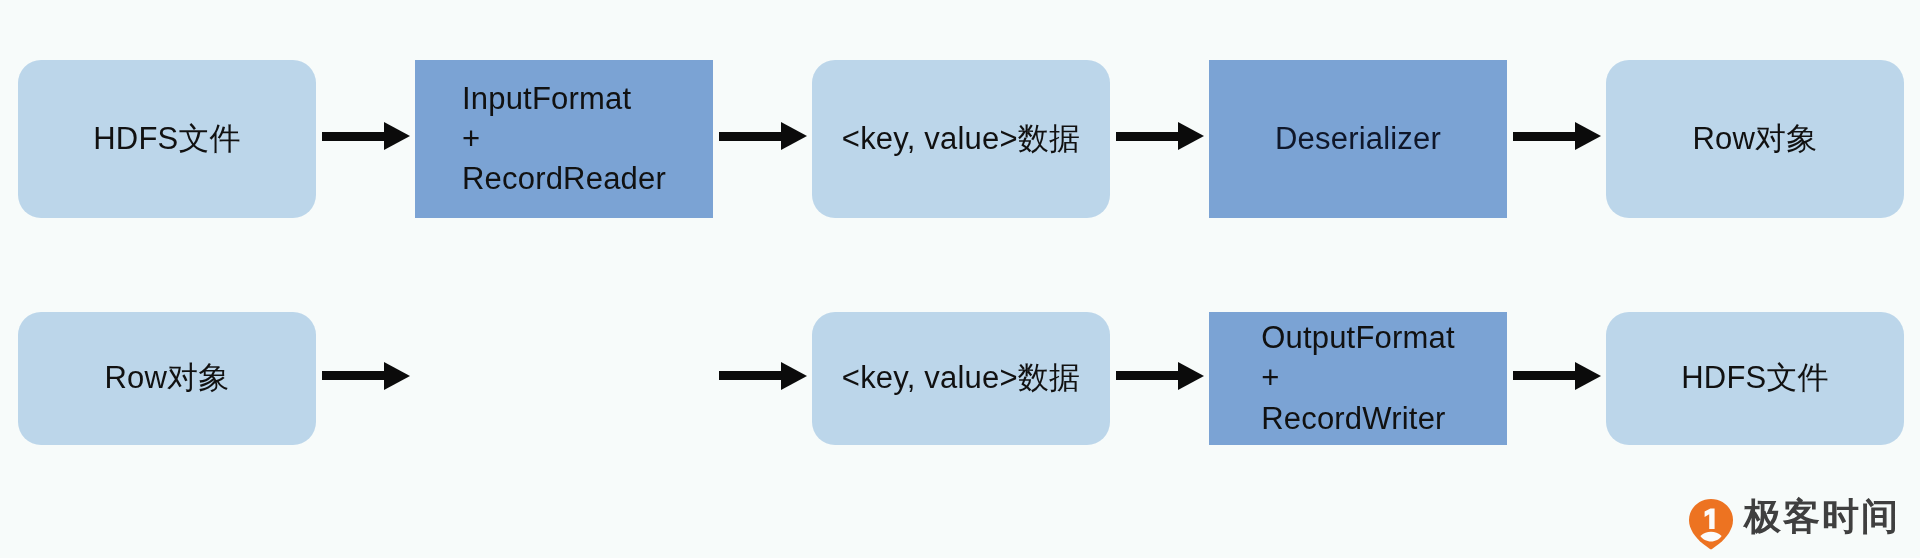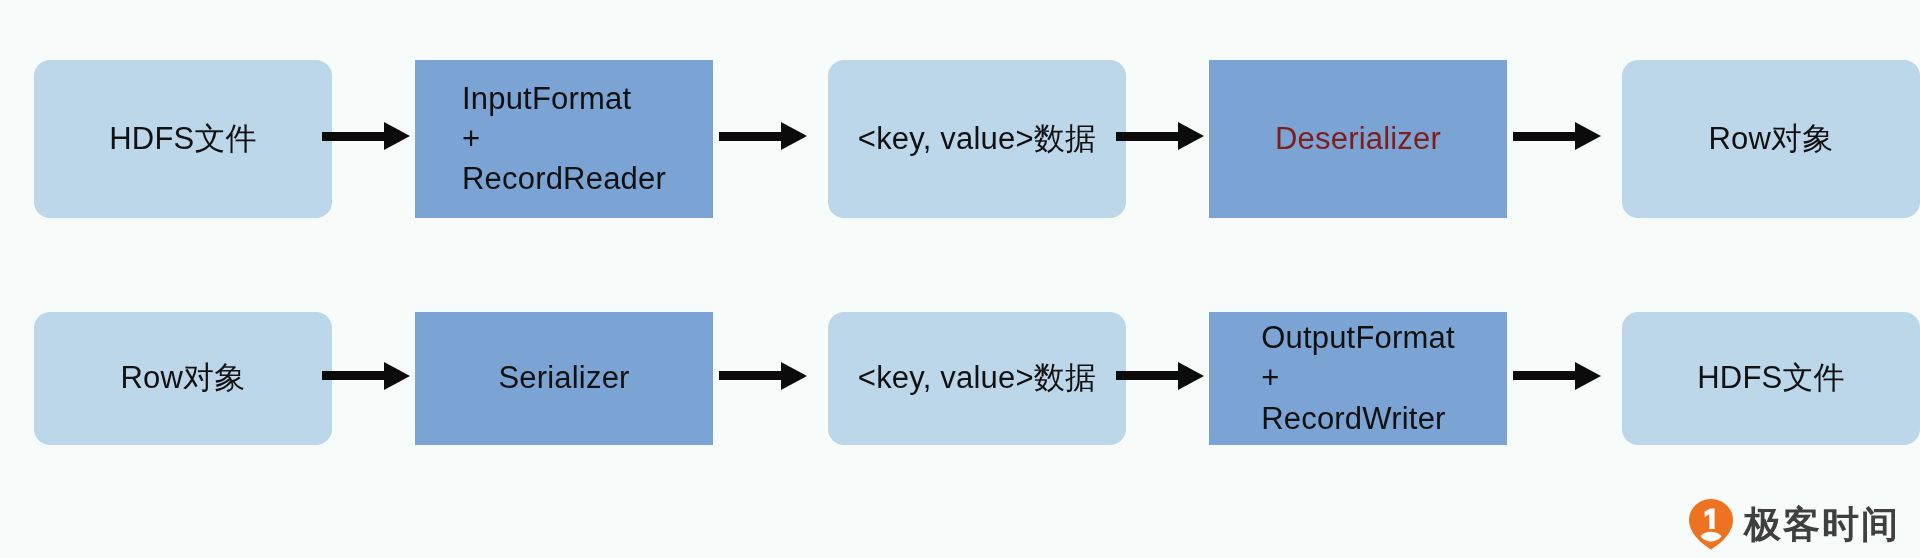--- a/index.html
+++ b/index.html
@@ -39,22 +39,21 @@
     align-items: center;
     justify-content: center;
     text-align: left;
     color: #111111;
     line-height: 1.30;
     white-space: pre-line;
     letter-spacing: 0.2px;
   }
   .node.soft {
     background: #bcd6ea;
-    border-radius: 16px;
-    margin-left: 16px;
+    border-radius: 23px;
   }
   .node.strong {
     background: #7ba3d4;
     border-radius: 0;
   }
 
   
   .arrow {
     position: relative;
     flex: none;
@@ -76,21 +75,20 @@
     border-bottom: 14px solid transparent;
     border-left: 26px solid #0b0b0b;
   }
 
   
   #logo {
     position: absolute;
     right: 20px;
     bottom: 8px;
     display: flex;
-    align-items: center;
     gap: 10px;
   }
   #logo .mark {
     position: relative;
     width: 46px;
     height: 52px;
   }
   #logo .mark svg { display: block; }
   #logo .wordmark {
     font-size: 37px;
@@ -104,21 +102,21 @@
 <body>
 
 <div id="canvas" style="background: rgb(247, 251, 250); width: 1920px; height: 558px;">
 
   <div class="row" id="row-1" style="height: 158px;">
       <div class="node soft" style="position: absolute; left: 18px; top: 0px; width: 298px; height: 158px; font-size: 31px; background: rgb(188, 214, 234); color: rgb(17, 17, 17);">HDFS文件</div>
       <div class="node strong" style="position: absolute; left: 415px; top: 0px; width: 298px; height: 158px; font-size: 31px; background: rgb(123, 163, 212); color: rgb(17, 17, 17);">InputFormat
 +
 RecordReader</div>
       <div class="node soft" style="position: absolute; left: 812px; top: 0px; width: 298px; height: 158px; font-size: 31px; background: rgb(188, 214, 234); color: rgb(17, 17, 17);">&lt;key, value&gt;数据</div>
-      <div class="node strong" style="position: absolute; left: 1209px; top: 0px; width: 298px; height: 158px; font-size: 31px; background: rgb(123, 163, 212); color: #7f1d1d;">Deserializer</div>
+      <div class="node strong" style="position: absolute; left: 1209px; top: 0px; width: 298px; height: 158px; font-size: 31px; background: rgb(123, 163, 212); color: #0f172a;">Deserializer</div>
       <div class="node soft" style="position: absolute; left: 1606px; top: 0px; width: 298px; height: 158px; font-size: 31px; background: rgb(188, 214, 234); color: rgb(17, 17, 17);">Row对象</div>
       <div class="arrow" style="position: absolute; left: 322px; top: 65px; width: 88px;">
         <span class="shaft" style="background: rgb(11, 11, 11);"></span>
         <span class="head" style="border-left-color: rgb(11, 11, 11);"></span>
       </div>
       <div class="arrow" style="position: absolute; left: 719px; top: 65px; width: 88px;">
         <span class="shaft" style="background: rgb(11, 11, 11);"></span>
         <span class="head" style="border-left-color: rgb(11, 11, 11);"></span>
       </div>
       <div class="arrow" style="position: absolute; left: 1116px; top: 65px; width: 88px;">
@@ -126,21 +124,20 @@
         <span class="head" style="border-left-color: rgb(11, 11, 11);"></span>
       </div>
       <div class="arrow" style="position: absolute; left: 1513px; top: 65px; width: 88px;">
         <span class="shaft" style="background: rgb(11, 11, 11);"></span>
         <span class="head" style="border-left-color: rgb(11, 11, 11);"></span>
       </div>
     </div>
 
   <div class="row" id="row-2" style="height: 133px;">
       <div class="node soft" style="position: absolute; left: 18px; top: 0px; width: 298px; height: 133px; font-size: 31px; background: rgb(188, 214, 234); color: rgb(17, 17, 17);">Row对象</div>
-      <div class="node strong" style="position: absolute; left: 415px; top: 0px; width: 298px; height: 133px; font-size: 31px; background: rgb(123, 163, 212); color: rgb(17, 17, 17);">Serializer</div>
       <div class="node soft" style="position: absolute; left: 812px; top: 0px; width: 298px; height: 133px; font-size: 31px; background: rgb(188, 214, 234); color: rgb(17, 17, 17);">&lt;key, value&gt;数据</div>
       <div class="node strong" style="position: absolute; left: 1209px; top: 0px; width: 298px; height: 133px; font-size: 31px; background: rgb(123, 163, 212); color: rgb(17, 17, 17);">OutputFormat
 +
 RecordWriter</div>
       <div class="node soft" style="position: absolute; left: 1606px; top: 0px; width: 298px; height: 133px; font-size: 31px; background: rgb(188, 214, 234); color: rgb(17, 17, 17);">HDFS文件</div>
       <div class="arrow" style="position: absolute; left: 322px; top: 52.5px; width: 88px;">
         <span class="shaft" style="background: rgb(11, 11, 11);"></span>
         <span class="head" style="border-left-color: rgb(11, 11, 11);"></span>
       </div>
       <div class="arrow" style="position: absolute; left: 719px; top: 52.5px; width: 88px;">

